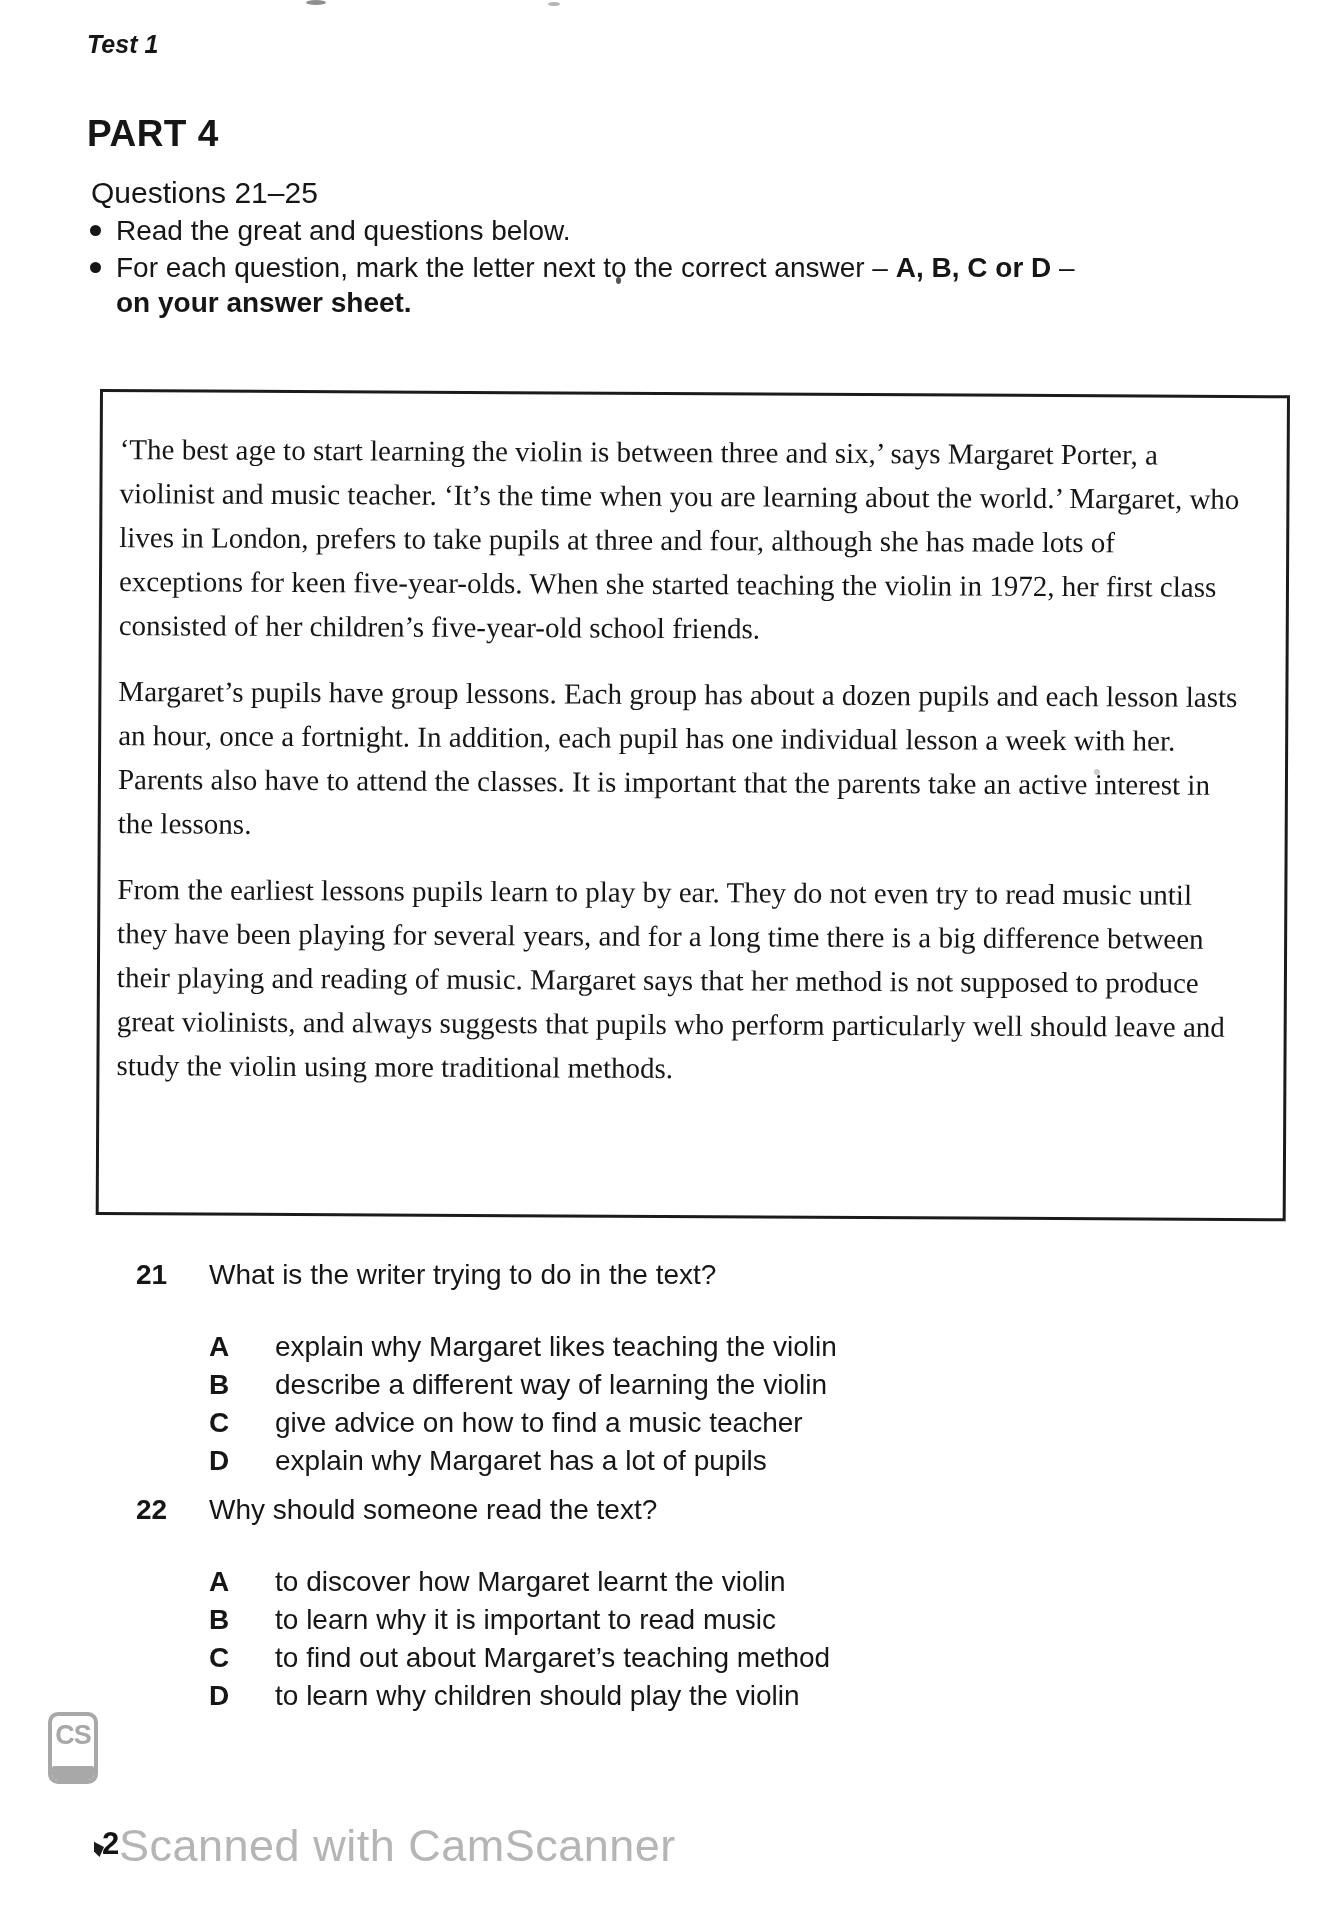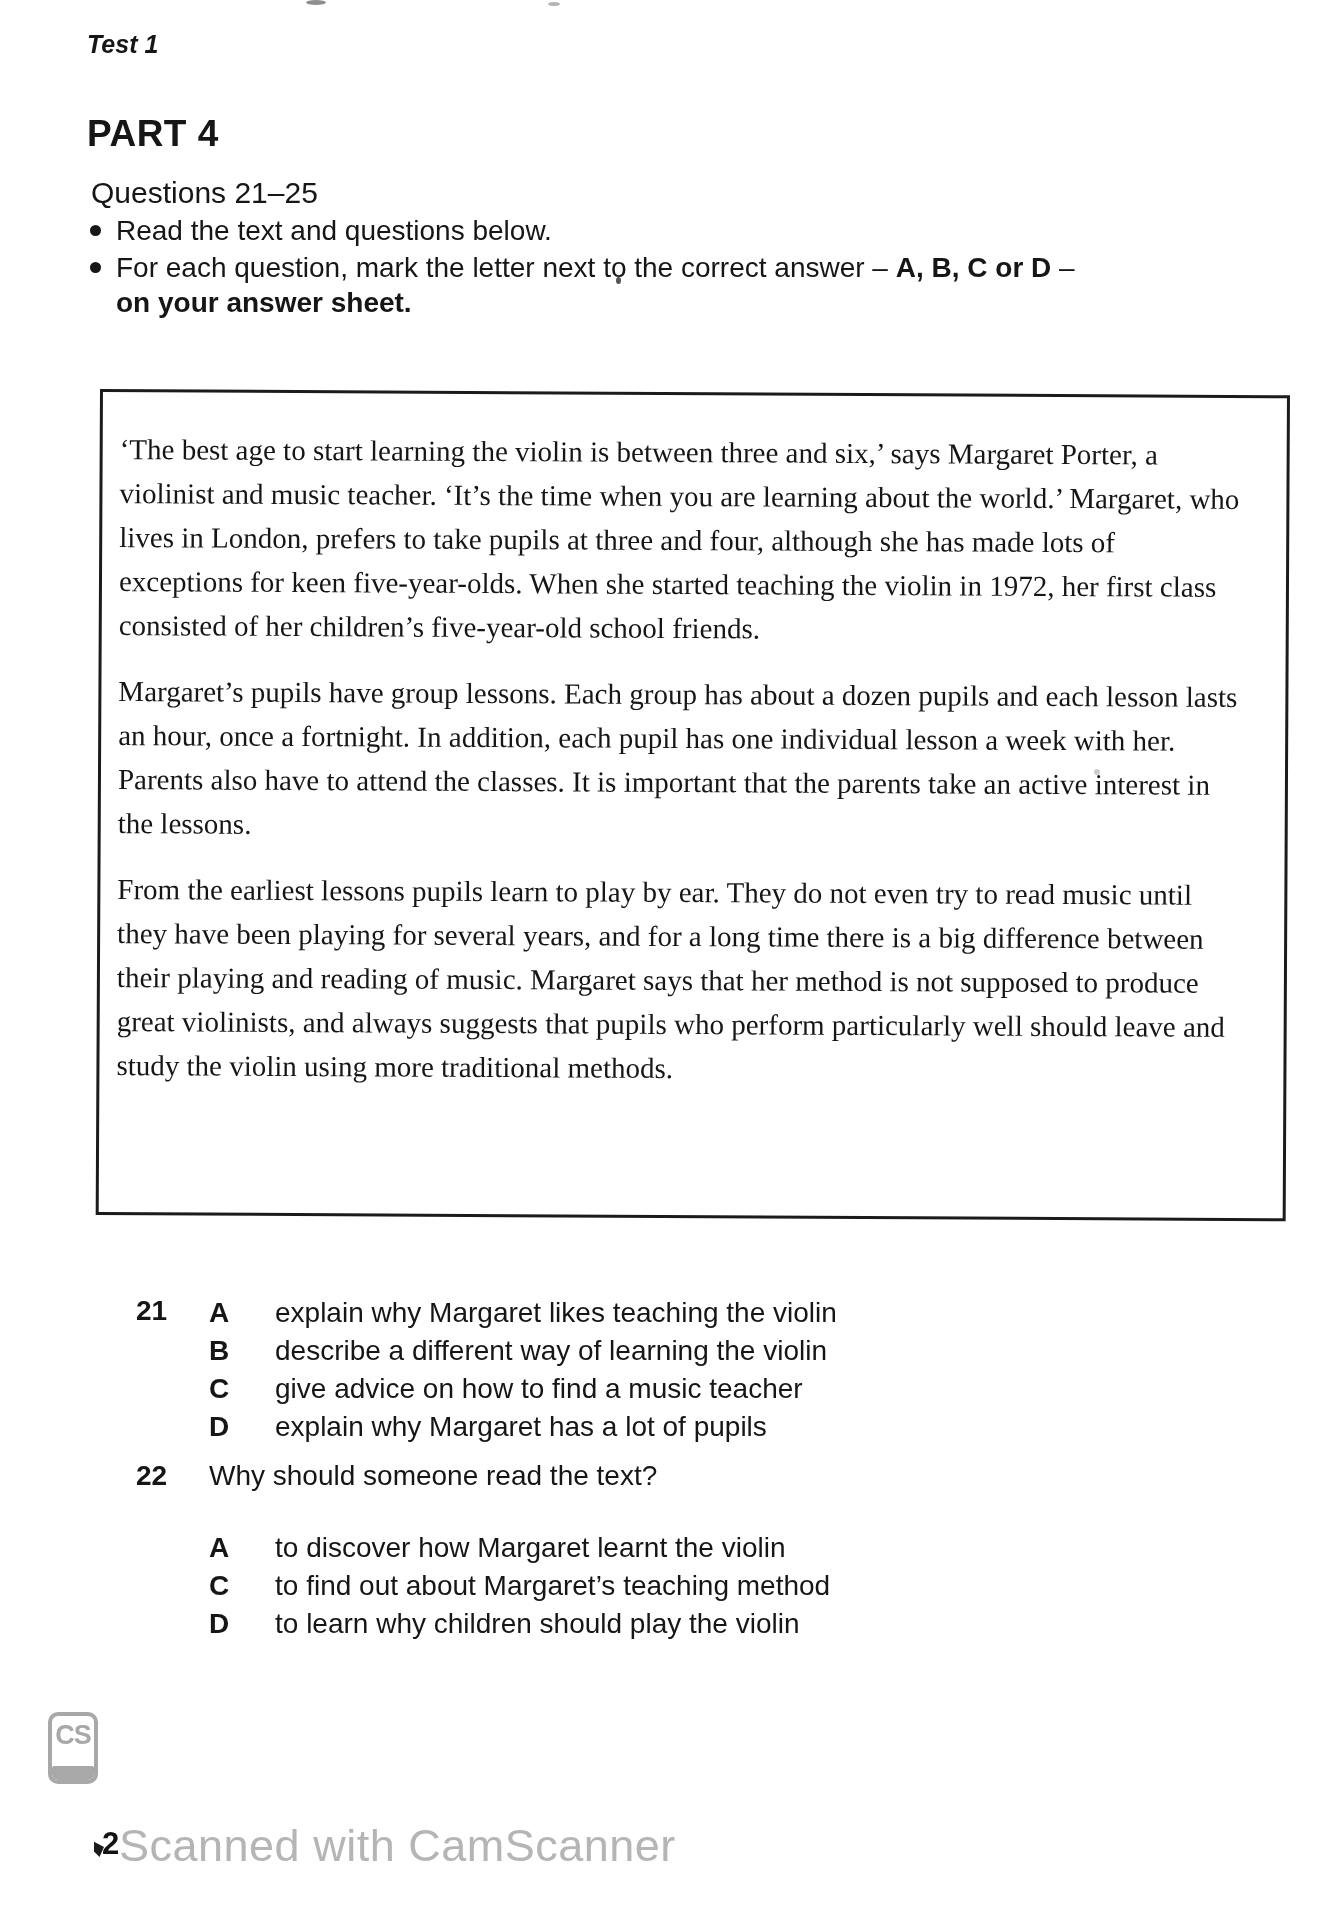--- a/index.html
+++ b/index.html
@@ -100,49 +100,51 @@
   <div class="speck speck-d"></div>
 
   <div class="test-label">Test 1</div>
 
   <h1 class="part-title">PART 4</h1>
   <h2 class="questions-heading">Questions 21–25</h2>
 
   <div class="instructions">
     <div class="bullet-item">
       <span class="bullet-dot"></span>
-      <span>Read the text and questions below.</span>
+      <span>Read the great and questions below.</span>
     </div>
     <div class="bullet-item">
       <span class="bullet-dot"></span>
       <span><span>For each question, mark the letter next to the correct answer – </span><span class="bold-part">A, B, C or D</span><span> –</span><span class="instr-line2">on your answer sheet.</span></span>
     </div>
   </div>
 
   <section class="passage-box">
       <p>‘The best age to start learning the violin is between three and six,’ says Margaret Porter, a violinist and music teacher. ‘It’s the time when you are learning about the world.’ Margaret, who lives in London, prefers to take pupils at three and four, although she has made lots of exceptions for keen five-year-olds. When she started teaching the violin in 1972, her first class consisted of her children’s five-year-old school friends.</p>
       <p>Margaret’s pupils have group lessons. Each group has about a dozen pupils and each lesson lasts an hour, once a fortnight. In addition, each pupil has one individual lesson a week with her. Parents also have to attend the classes. It is important that the parents take an active interest in the lessons.</p>
       <p>From the earliest lessons pupils learn to play by ear. They do not even try to read music until they have been playing for several years, and for a long time there is a big difference between their playing and reading of music. Margaret says that her method is not supposed to produce great violinists, and always suggests that pupils who perform particularly well should leave and study the violin using more traditional methods.</p>
     </section>
 
   <section class="questions-section">
       <div class="question">
         <span class="qnum">21</span>
+        <div class="qtext">What is the writer trying to do in the text?</div>
         <div class="options">
           <div class="option"><span class="option-letter">A</span><span class="option-text">explain why Margaret likes teaching the violin</span></div>
           <div class="option"><span class="option-letter">B</span><span class="option-text">describe a different way of learning the violin</span></div>
           <div class="option"><span class="option-letter">C</span><span class="option-text">give advice on how to find a music teacher</span></div>
           <div class="option"><span class="option-letter">D</span><span class="option-text">explain why Margaret has a lot of pupils</span></div>
         </div>
       </div>
       <div class="question">
         <span class="qnum">22</span>
         <div class="qtext">Why should someone read the text?</div>
         <div class="options">
           <div class="option"><span class="option-letter">A</span><span class="option-text">to discover how Margaret learnt the violin</span></div>
+          <div class="option"><span class="option-letter">B</span><span class="option-text">to learn why it is important to read music</span></div>
           <div class="option"><span class="option-letter">C</span><span class="option-text">to find out about Margaret’s teaching method</span></div>
           <div class="option"><span class="option-letter">D</span><span class="option-text">to learn why children should play the violin</span></div>
         </div>
       </div>
     </section>
 
   <footer>
     <div class="cs-logo">
       <span class="cs-logo-text">CS</span>
       <span class="cs-logo-bar"></span>

